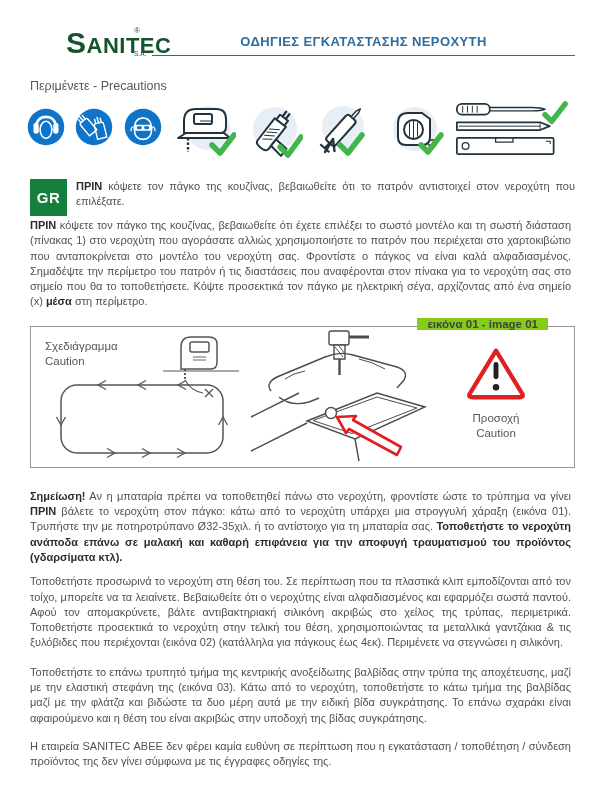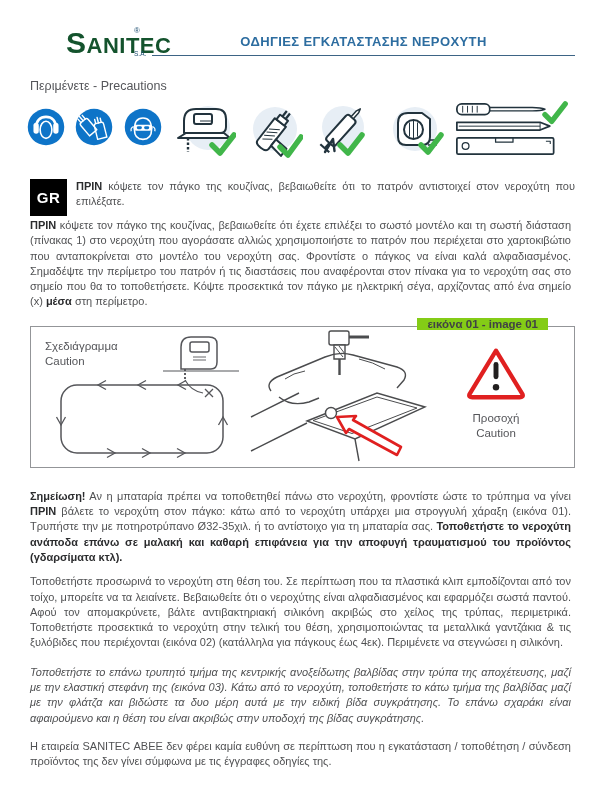--- a/index.html
+++ b/index.html
@@ -16,40 +16,40 @@
   .header-right{flex:1;padding-top:8px;}
   .doc-title{text-align:center;font-size:13px;font-weight:bold;letter-spacing:.4px;color:#2d6da0;}
   .rule{margin-top:6px;border-top:1.6px solid #3d6485;}
   
   .precautions-label{margin:11px 0 0 30px;font-size:12.5px;color:#55565a;}
   .icons-row{margin:8px 28px 0 27px;height:64px;display:flex;justify-content:space-between;align-items:flex-start;}
   .icons-row .circ{margin-top:7px;}
   .icons-row svg{display:block;}
   
   .gr-row{display:flex;margin:14px 25px 0 30px;}
-  .gr-badge{width:37px;height:37px;background:#000000;color:#fff;font-size:15px;font-weight:bold;
+  .gr-badge{width:37px;height:37px;background:#15803d;color:#fff;font-size:15px;font-weight:bold;
             display:flex;align-items:center;justify-content:center;flex:0 0 37px;letter-spacing:.5px;}
   .gr-text{margin-left:9px;flex:1;}
   .body-text{margin:0;font-size:11px;line-height:15.3px;text-align:justify;color:#505153;}
   .body-text b{color:#2b2c2e;}
   .section-heading{margin-top:12px;font-size:12px;color:#4f5052;}
   .para1{margin:2px 29px 0 30px;}
   
   .figure{position:relative;margin:16px 25px 0 30px;height:140px;border:1.5px solid #939598;}
   .figure-label{position:absolute;top:-9px;right:26px;background:#84cc16;padding:0 10px;
                 font-size:11.5px;font-weight:bold;color:#414244;}
   .diagram-label{position:absolute;left:14px;top:12px;font-size:11.5px;color:#55565a;line-height:1.3;}
   .diagram-svg{position:absolute;left:10px;top:6px;}
   .sink-svg{position:absolute;left:218px;top:2px;}
   .caution{position:absolute;right:30px;top:18px;width:96px;text-align:center;}
   .caution-text{margin-top:5px;font-size:11.5px;color:#55565a;line-height:1.3;}
   
   .note{margin:21px 29px 0 30px;}
   .p2{margin:9px 29px 0 30px;}
-  .p3{margin:14px 29px 12px 30px;font-style:italic;}
+  .p3{margin:14px 29px 12px 30px;}
   .footer-text{margin:13px 29px 0 30px;}
 </style>
 </head>
 <body>
 
 <div class="page">
 
   <header class="header">
     <div class="logo">
       <span class="logo-text">SANITEC</span>

